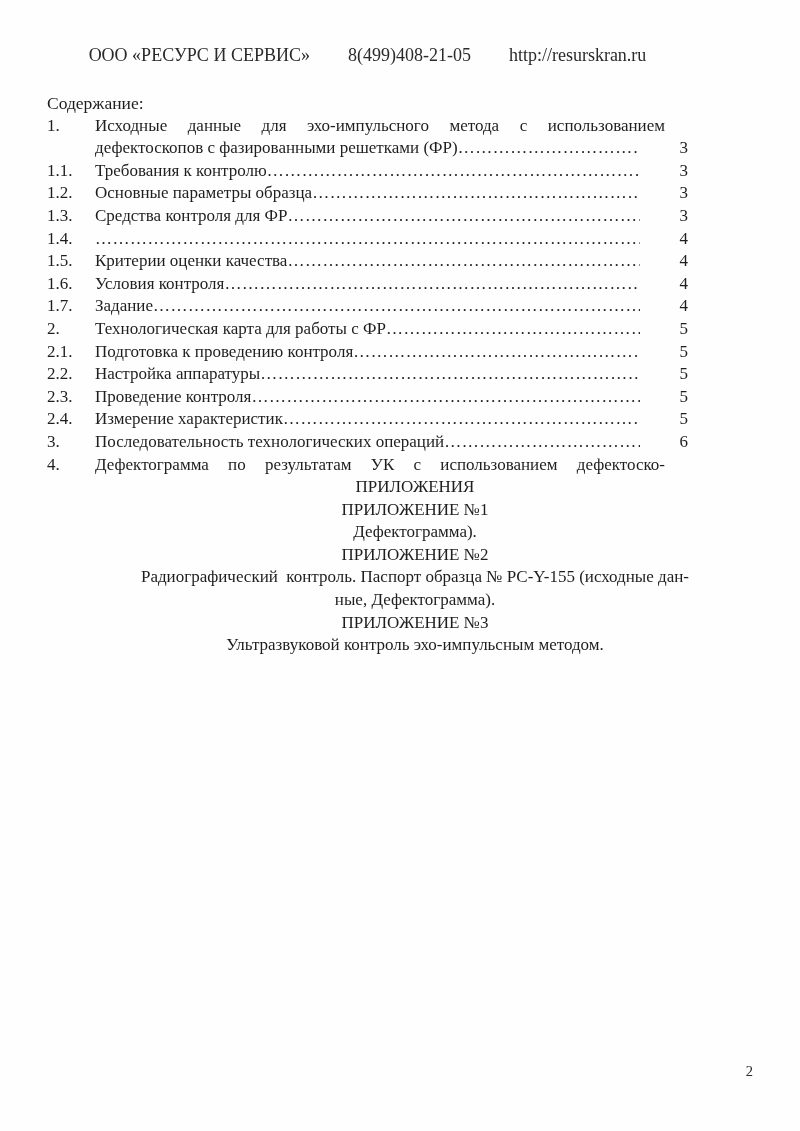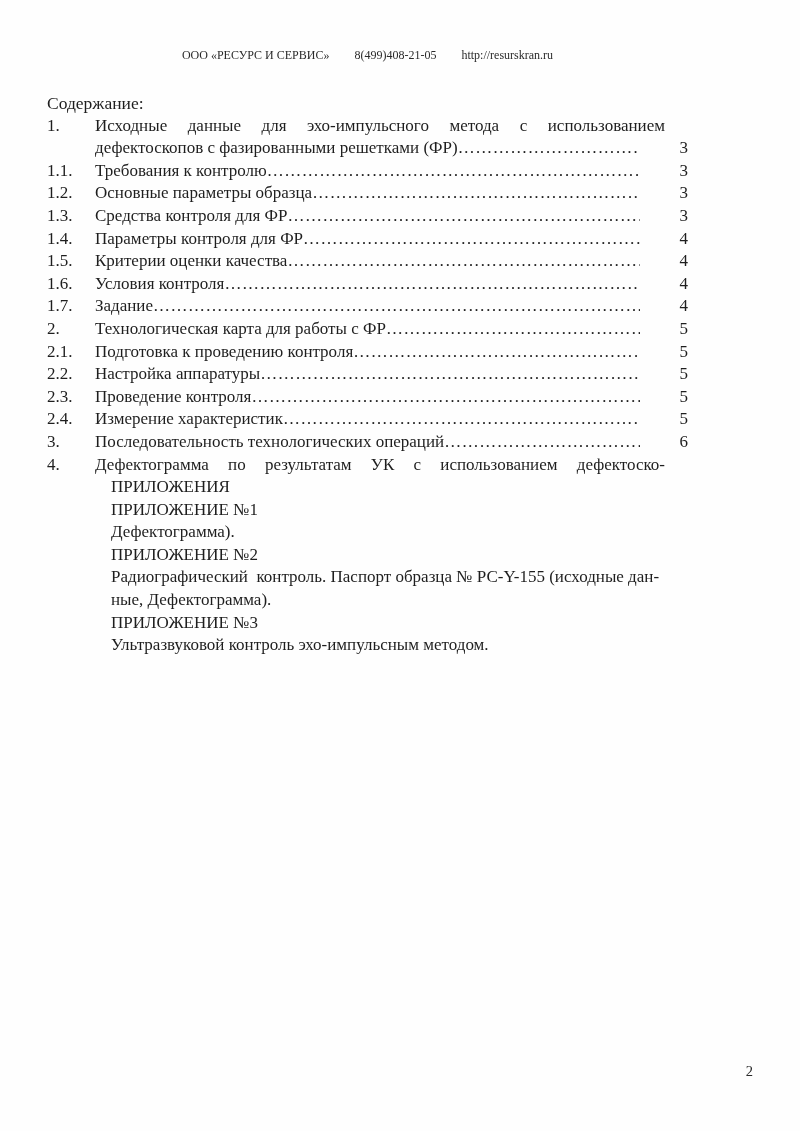--- a/index.html
+++ b/index.html
@@ -18,22 +18,22 @@
     left: 47px;
     top: 46px;
     width: 706px;
     font-size: 17px;
     line-height: 22.6px;
   }
   .header-line {
     width: 641px;
     display: flex;
     justify-content: center;
-    gap: 25px;
-    font-size: 12px;
+    gap: 38px;
+    font-size: 18px;
     line-height: 18px;
     color: #2a2a2a;
     white-space: nowrap;
   }
   .toc-heading {
     margin-top: 28px;
     font-weight: normal;
     font-size: 17.5px;
   }
   .toc { width: 641px; }
@@ -52,21 +52,21 @@
     content: "………………………………………………………………………………………………………………";
   }
   .toc-page { flex: 0 0 34px; text-align: right; }
   .just {
     display: block;
     width: 570px;
     text-align: justify;
     text-align-last: justify;
     white-space: normal;
   }
-  .appendix { margin-left: 64px; width: 640px; }
+  .appendix { margin-left: 48px; width: 640px; text-align: center; }
   .app-line { white-space: pre; }
   .footer-pagenum {
     position: absolute;
     left: 700px;
     top: 1062px;
     width: 53px;
     text-align: right;
     font-size: 14.5px;
     line-height: 18px;
     color: #2a2a2a;
@@ -117,21 +117,20 @@
 
       <div class="toc-row">
         <span class="toc-num">1.3.</span>
         <span class="toc-title">Средства контроля для ФР</span>
         <span class="leader"></span>
         <span class="toc-page">3</span>
       </div>
 
       <div class="toc-row">
         <span class="toc-num">1.4.</span>
-        <span class="toc-title">Параметры контроля для ФР</span>
         <span class="leader"></span>
         <span class="toc-page">4</span>
       </div>
 
       <div class="toc-row">
         <span class="toc-num">1.5.</span>
         <span class="toc-title">Критерии оценки качества</span>
         <span class="leader"></span>
         <span class="toc-page">4</span>
       </div>

